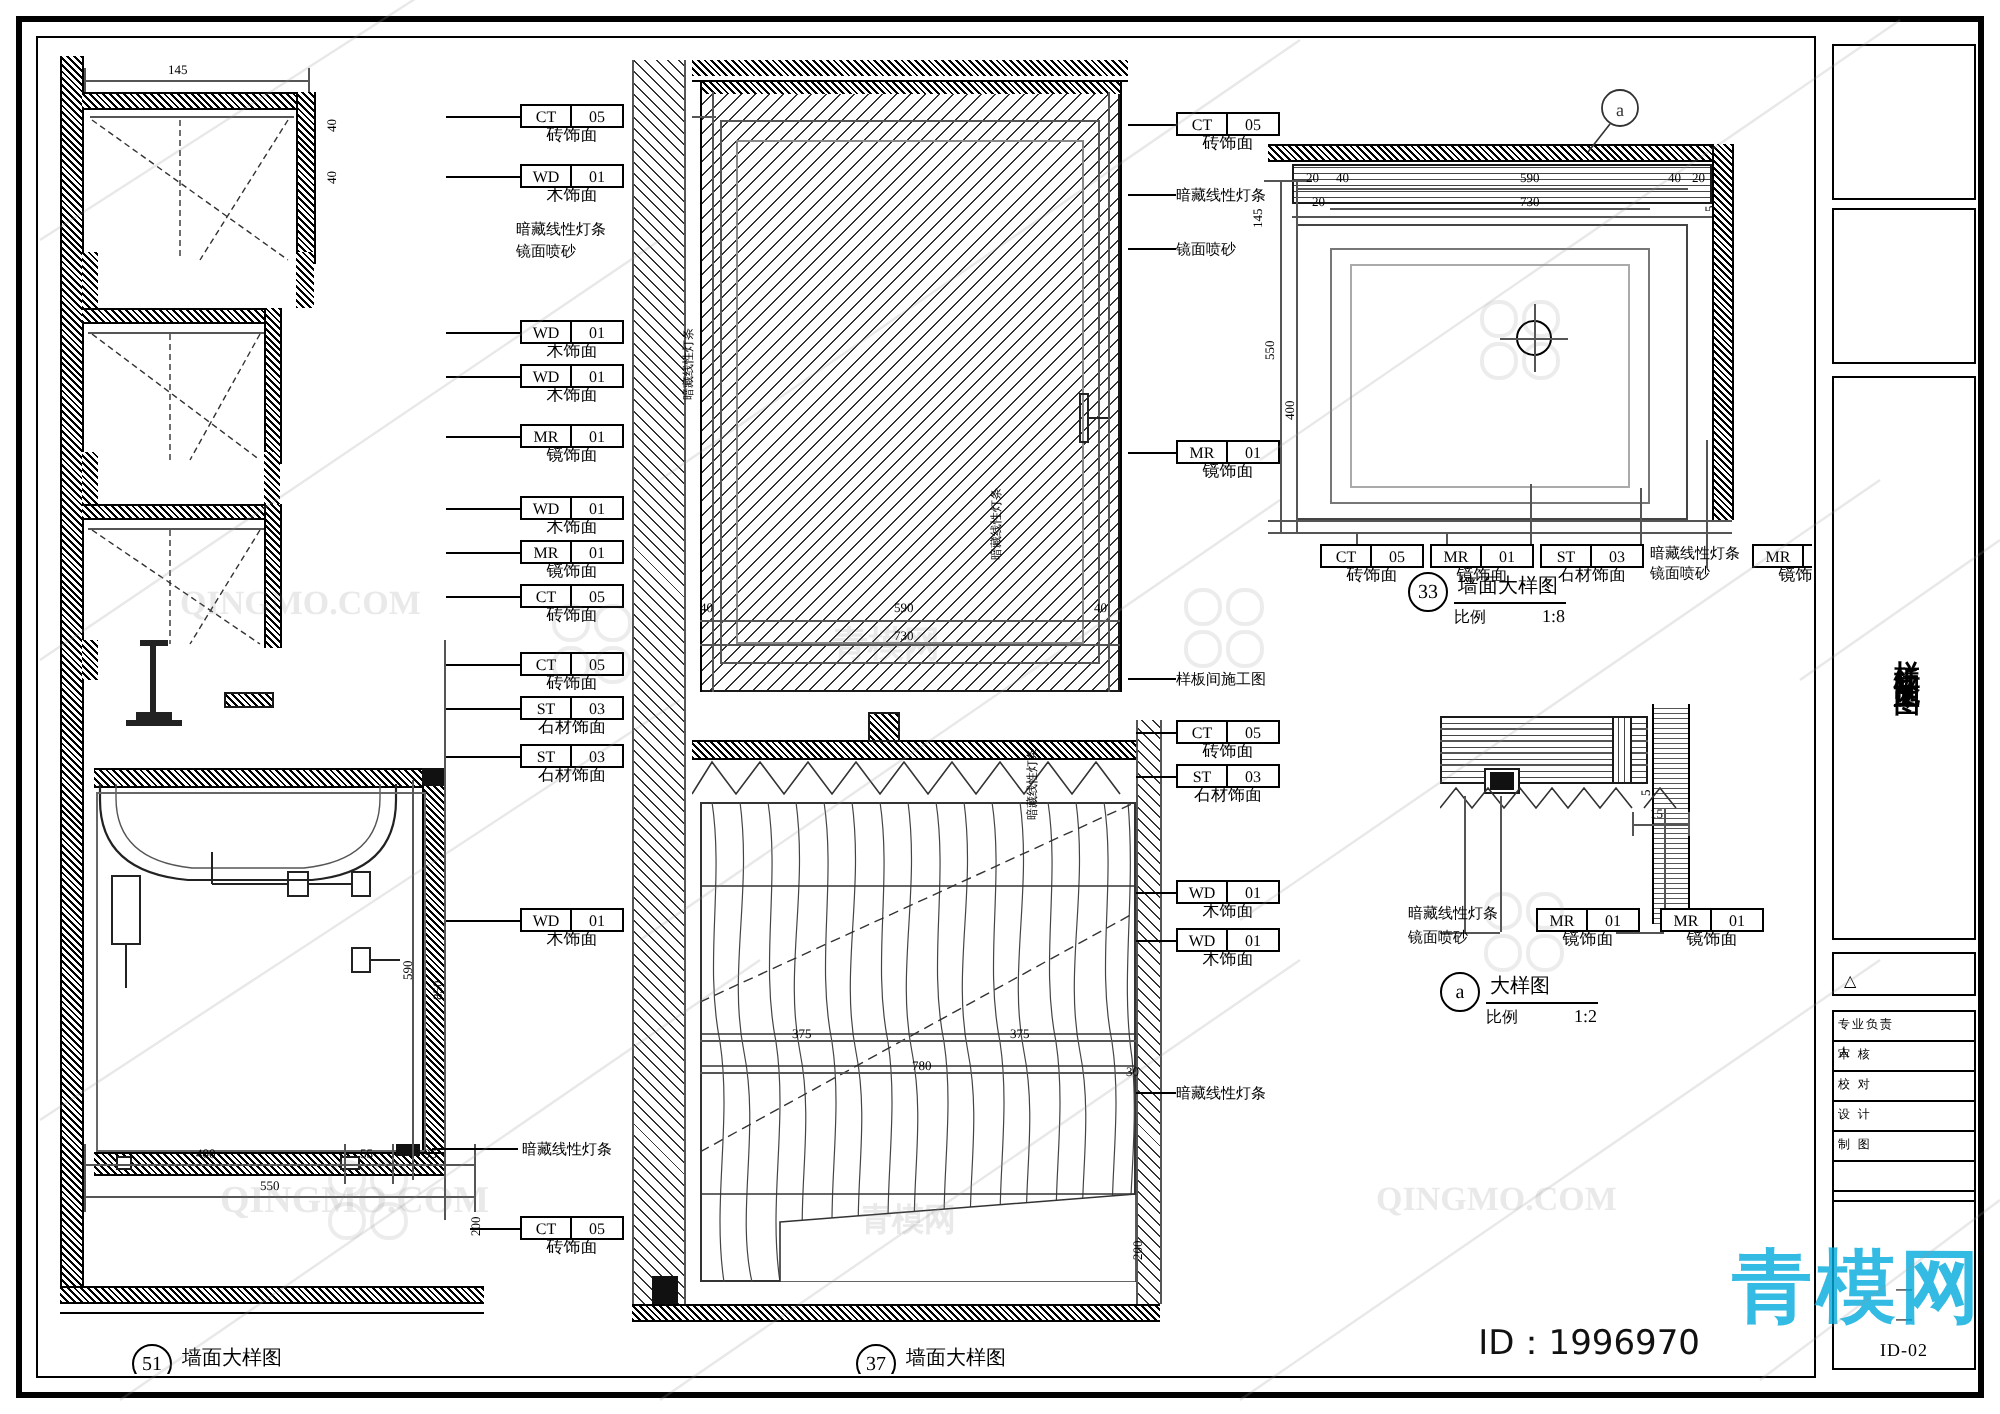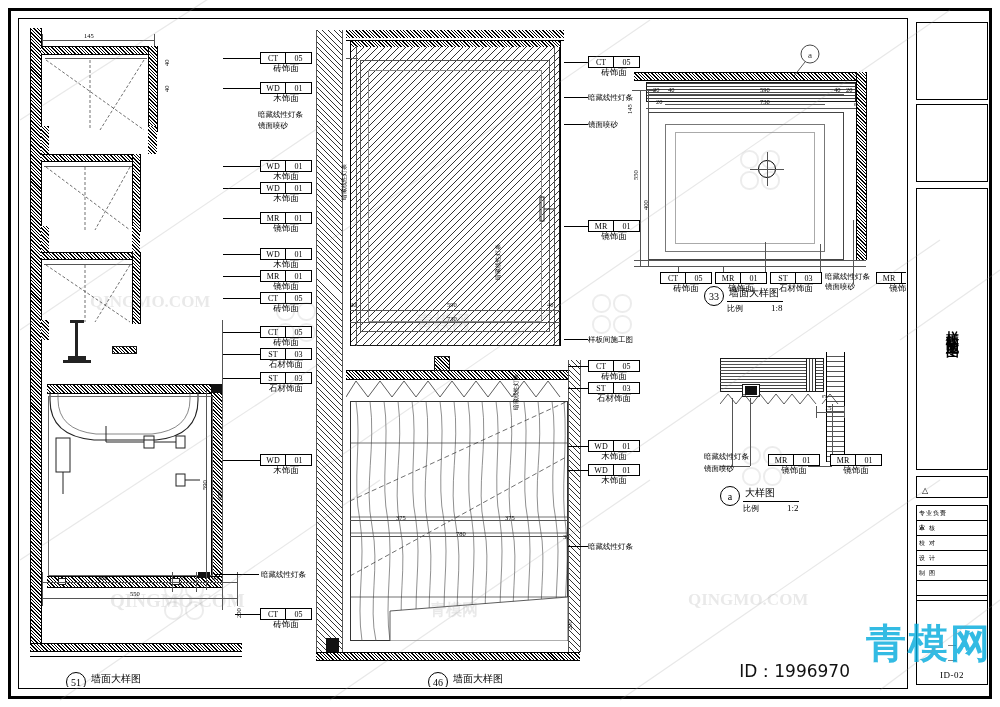--- a/index.html
+++ b/index.html
@@ -768,21 +768,21 @@
 
     <div class="view-title" style="left:46px; top:652px;">
       <div class="vt-bubble">51</div>
       <div class="vt-txt">
         <span class="vt-name">墙面大样图</span>
 
       </div>
     </div>
 
     <div class="view-title" style="left:408px; top:652px;">
-      <div class="vt-bubble">46</div>
+      <div class="vt-bubble">37</div>
       <div class="vt-txt">
         <span class="vt-name">墙面大样图</span>
 
       </div>
     </div>
 
     <div class="view-title" style="left:684px; top:266px;">
       <div class="vt-bubble">33</div>
       <div class="vt-txt">
         <span class="vt-name">墙面大样图</span>

